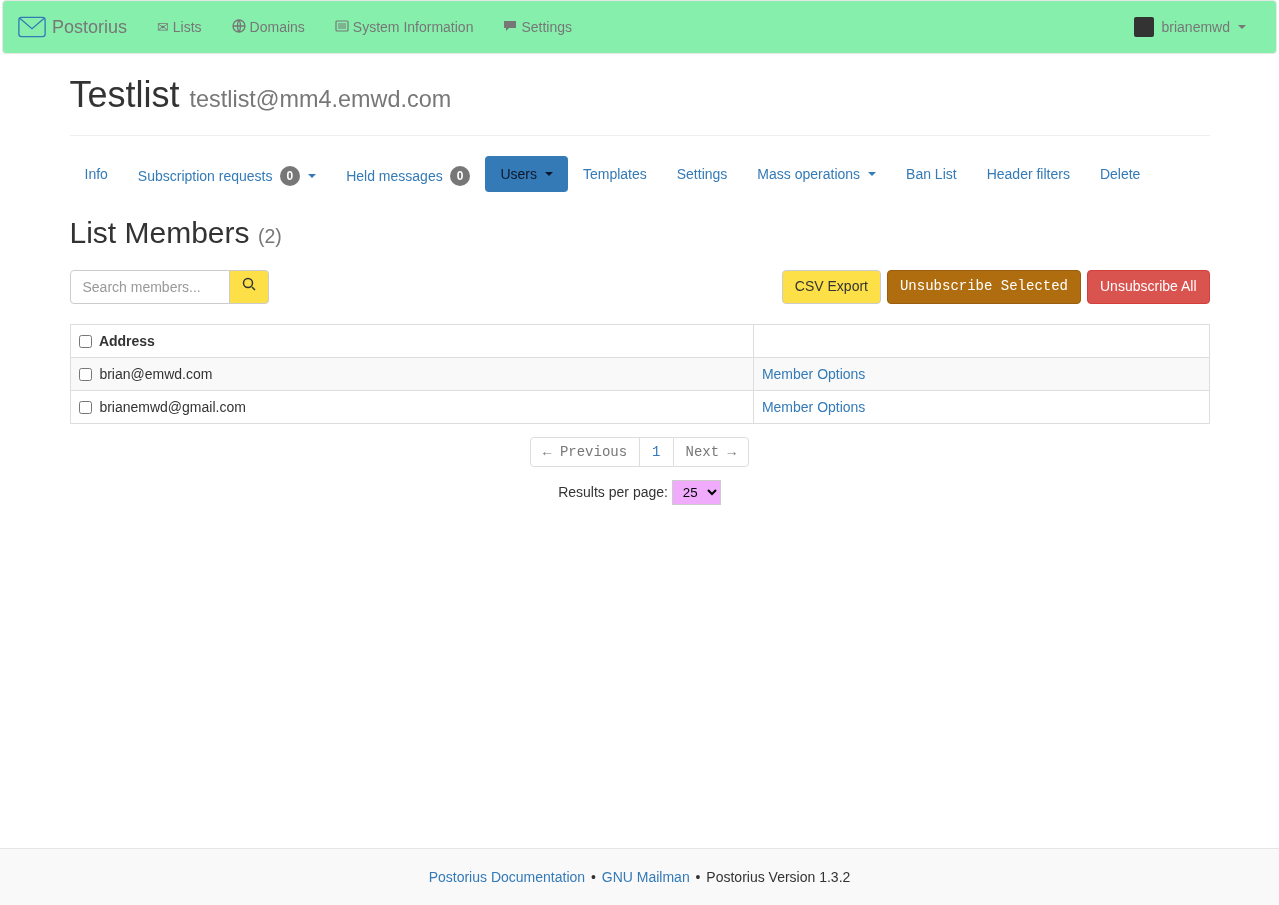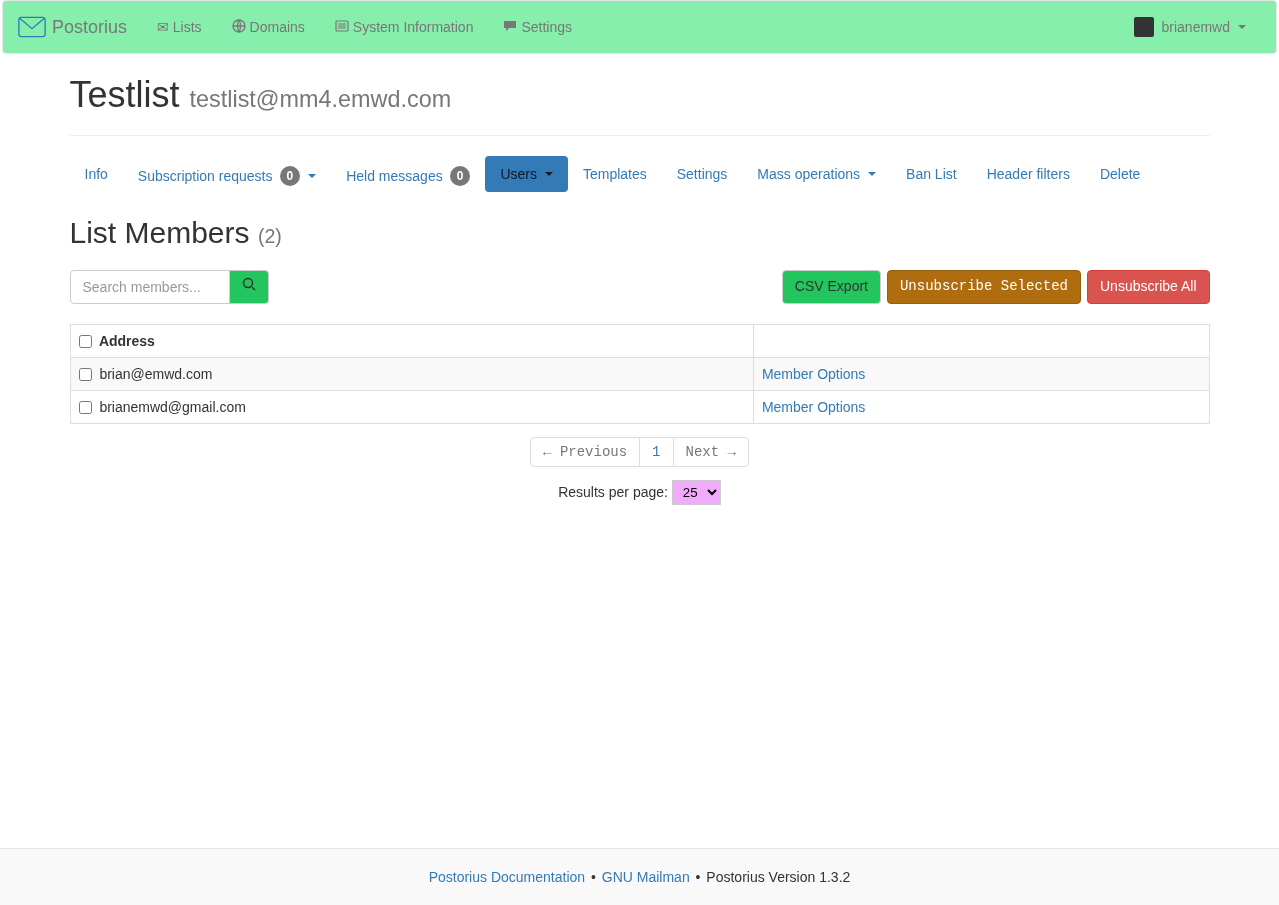--- a/index.html
+++ b/index.html
@@ -26,21 +26,21 @@
 .badge { display: inline-block; min-width: 10px; padding: 3px 7px; font-size: 12px; font-weight: 700; color: #fff; text-align: center; background-color: #777; border-radius: 10px; margin-left: 3px; }
 
 h2 { font-size: 30px; font-weight: 500; margin-bottom: 20px; }
 h2 small { font-size: 65%; font-weight: 400; color: #777; }
 
 .toolbar-row { display: flex; align-items: flex-start; margin-bottom: 20px; }
 .input-group { display: flex; }
 .form-control { height: 34px; padding: 6px 12px; font-size: 14px; color: #555; background: #fff; border: 1px solid #ccc; border-radius: 4px 0 0 4px; width: 160px; }
 .form-control::placeholder { color: #999; }
 .input-group-btn .btn { border-radius: 0 4px 4px 0; margin-left: -1px; height: 34px; }
-.btn { display: inline-block; padding: 6px 12px; font-size: 14px; font-weight: 400; text-align: center; vertical-align: middle; cursor: pointer; border: 1px solid transparent; border-radius: 4px; background: #22c55e; border-color: #ccc; color: #333; line-height: 1.42857; }
+.btn { display: inline-block; padding: 6px 12px; font-size: 14px; font-weight: 400; text-align: center; vertical-align: middle; cursor: pointer; border: 1px solid transparent; border-radius: 4px; background: #fde047; border-color: #ccc; color: #333; line-height: 1.42857; }
 .btn-danger { color: #fff; background-color: #d9534f; border-color: #d43f3a; }
 .btn-warning { color: #fff; background-color: #b06d0f; border-color: #9a5f0d; font-family: Liberation Mono, monospace; }
 .pull-right { margin-left: auto; display: flex; gap: 6px; }
 
 .table { width: 100%; border-collapse: collapse; margin-bottom: 20px; border: 1px solid #ddd; }
 .table th, .table td { padding: 8px; border: 1px solid #ddd; text-align: left; vertical-align: top; }
 .table th { font-weight: 700; }
 .table tbody tr:nth-child(odd) { background: #f9f9f9; }
 .table td:first-child, .table th:first-child { width: 60%; }
 .table input[type="checkbox"] { margin-right: 4px; position: relative; top: 2px; }

